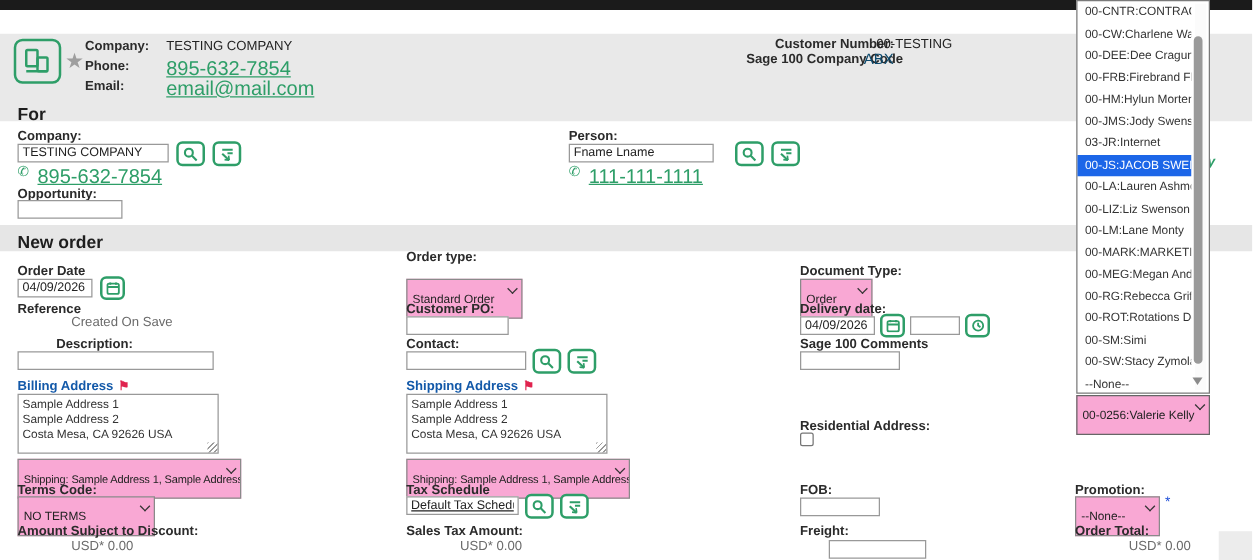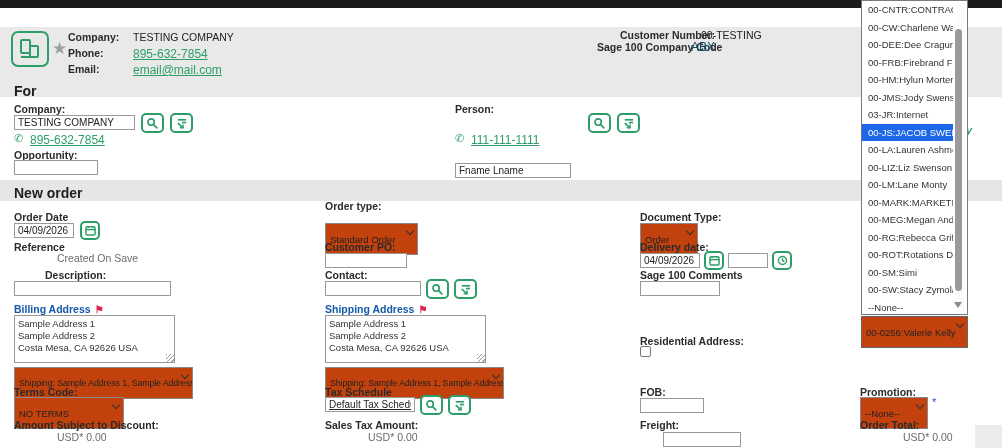--- a/index.html
+++ b/index.html
@@ -9,32 +9,32 @@
   }
   html,body{margin:0;padding:0;background:#fff;}
   #frame{position:relative;width:1002px;height:448px;overflow:hidden;
          font-family:"Liberation Sans",sans-serif;background:#fff;}
   .abs{position:absolute;}
   .band{background:var(--band);}
   .lab{font-size:10.5px;font-weight:bold;color:var(--label);white-space:nowrap;}
   .val{font-size:10.5px;color:#222;white-space:nowrap;}
   .muted{font-size:10.5px;color:var(--muted);white-space:nowrap;margin-left:43px;}
   .sect{font-size:14px;font-weight:bold;color:#1e1e1e;}
-  .glink{font-size:12px;color:var(--link);text-decoration:underline;white-space:nowrap;cursor:pointer;}
+  .glink{font-size:16px;color:var(--link);text-decoration:underline;white-space:nowrap;cursor:pointer;}
   .bluelab{color:var(--bluelab);}
   .flagic{font-size:10px;color:var(--flag);margin-left:4px;}
   .tin{box-sizing:border-box;border:1px solid var(--border);background:#fff;
        font-family:"Liberation Sans",sans-serif;font-size:10px;color:#222;
        padding:1px 3px;height:15px;}
   .tarea{box-sizing:border-box;border:1px solid var(--border);background:#fff;
        font-family:"Liberation Sans",sans-serif;font-size:9.5px;color:#333;
        padding:2px 3px;resize:none;line-height:1.25;}
   .resize-grip{position:absolute;width:8px;height:8px;
        background:repeating-linear-gradient(135deg,#9a9a9a 0 1px,transparent 1px 3px);}
-  .sel{box-sizing:border-box;border:1px solid #8a8a8a;background:#c2410c;height:32px;
+  .sel{box-sizing:border-box;border:1px solid #8a8a8a;background:#f9a8d4;height:32px;
        font-size:9.5px;color:#222;display:flex;align-items:center;padding:0 14px 0 4px;
        white-space:nowrap;overflow:hidden;position:absolute;}
   .chev{position:absolute;right:4px;top:4px;width:5px;height:5px;
        border-right:1.6px solid #333;border-bottom:1.6px solid #333;transform:rotate(45deg);}
   .icon-btn{box-sizing:border-box;width:23px;height:20px;border:2px solid var(--accent);
        border-radius:5px;background:#fff;display:flex;align-items:center;justify-content:center;cursor:pointer;}
   .phoneic{font-size:11px;color:var(--accent);line-height:13px;}
   .cb{box-sizing:border-box;width:11px;height:11px;border:1px solid #767676;border-radius:2px;background:#fff;}
   
   #lb{box-sizing:border-box;background:#fff;border:1px solid #7a7a7a;z-index:10;}
@@ -99,21 +99,21 @@
       <line x1="3" y1="6.5" x2="9" y2="12"></line>
         <path d="M9,12 l-4,-0.5 M9,12 l-0.5,-4" stroke-width="1.4"></path>
     </svg>
   </div>
   <div class="abs phoneic" style="left:14px;top:132px;">✆</div>
   <div class="abs glink" style="left:30px;top:133px;">895-632-7854</div>
   <div class="abs lab" style="left:14px;top:149px;">Opportunity:</div>
   <input class="abs tin" style="left: 14px; top: 160px; width: 84px;">
 
   <div class="abs lab" style="left:455px;top:103px;">Person:</div>
-  <input class="abs tin" style="left: 455px; top: 115px; width: 116px; margin-top: 48px;" value="Fname Lname">
+  <input class="abs tin" style="left: 455px; top: 115px; width: 116px;" value="Fname Lname">
   <div class="abs icon-btn" style="left:588px;top:113px;">
     <svg width="13" height="13" viewBox="0 0 14 14" fill="none" stroke="#2e9e68" stroke-width="1.8">
       <circle cx="5.5" cy="5.5" r="3.4"></circle>
         <line x1="8.2" y1="8.2" x2="12.2" y2="12.2"></line>
     </svg>
   </div>
   <div class="abs icon-btn" style="left:617px;top:113px;">
     <svg width="13" height="13" viewBox="0 0 14 14" fill="none" stroke="#2e9e68" stroke-width="1.8">
       <line x1="3" y1="3" x2="12" y2="3"></line>
         <line x1="7.5" y1="6" x2="12" y2="6"></line>

